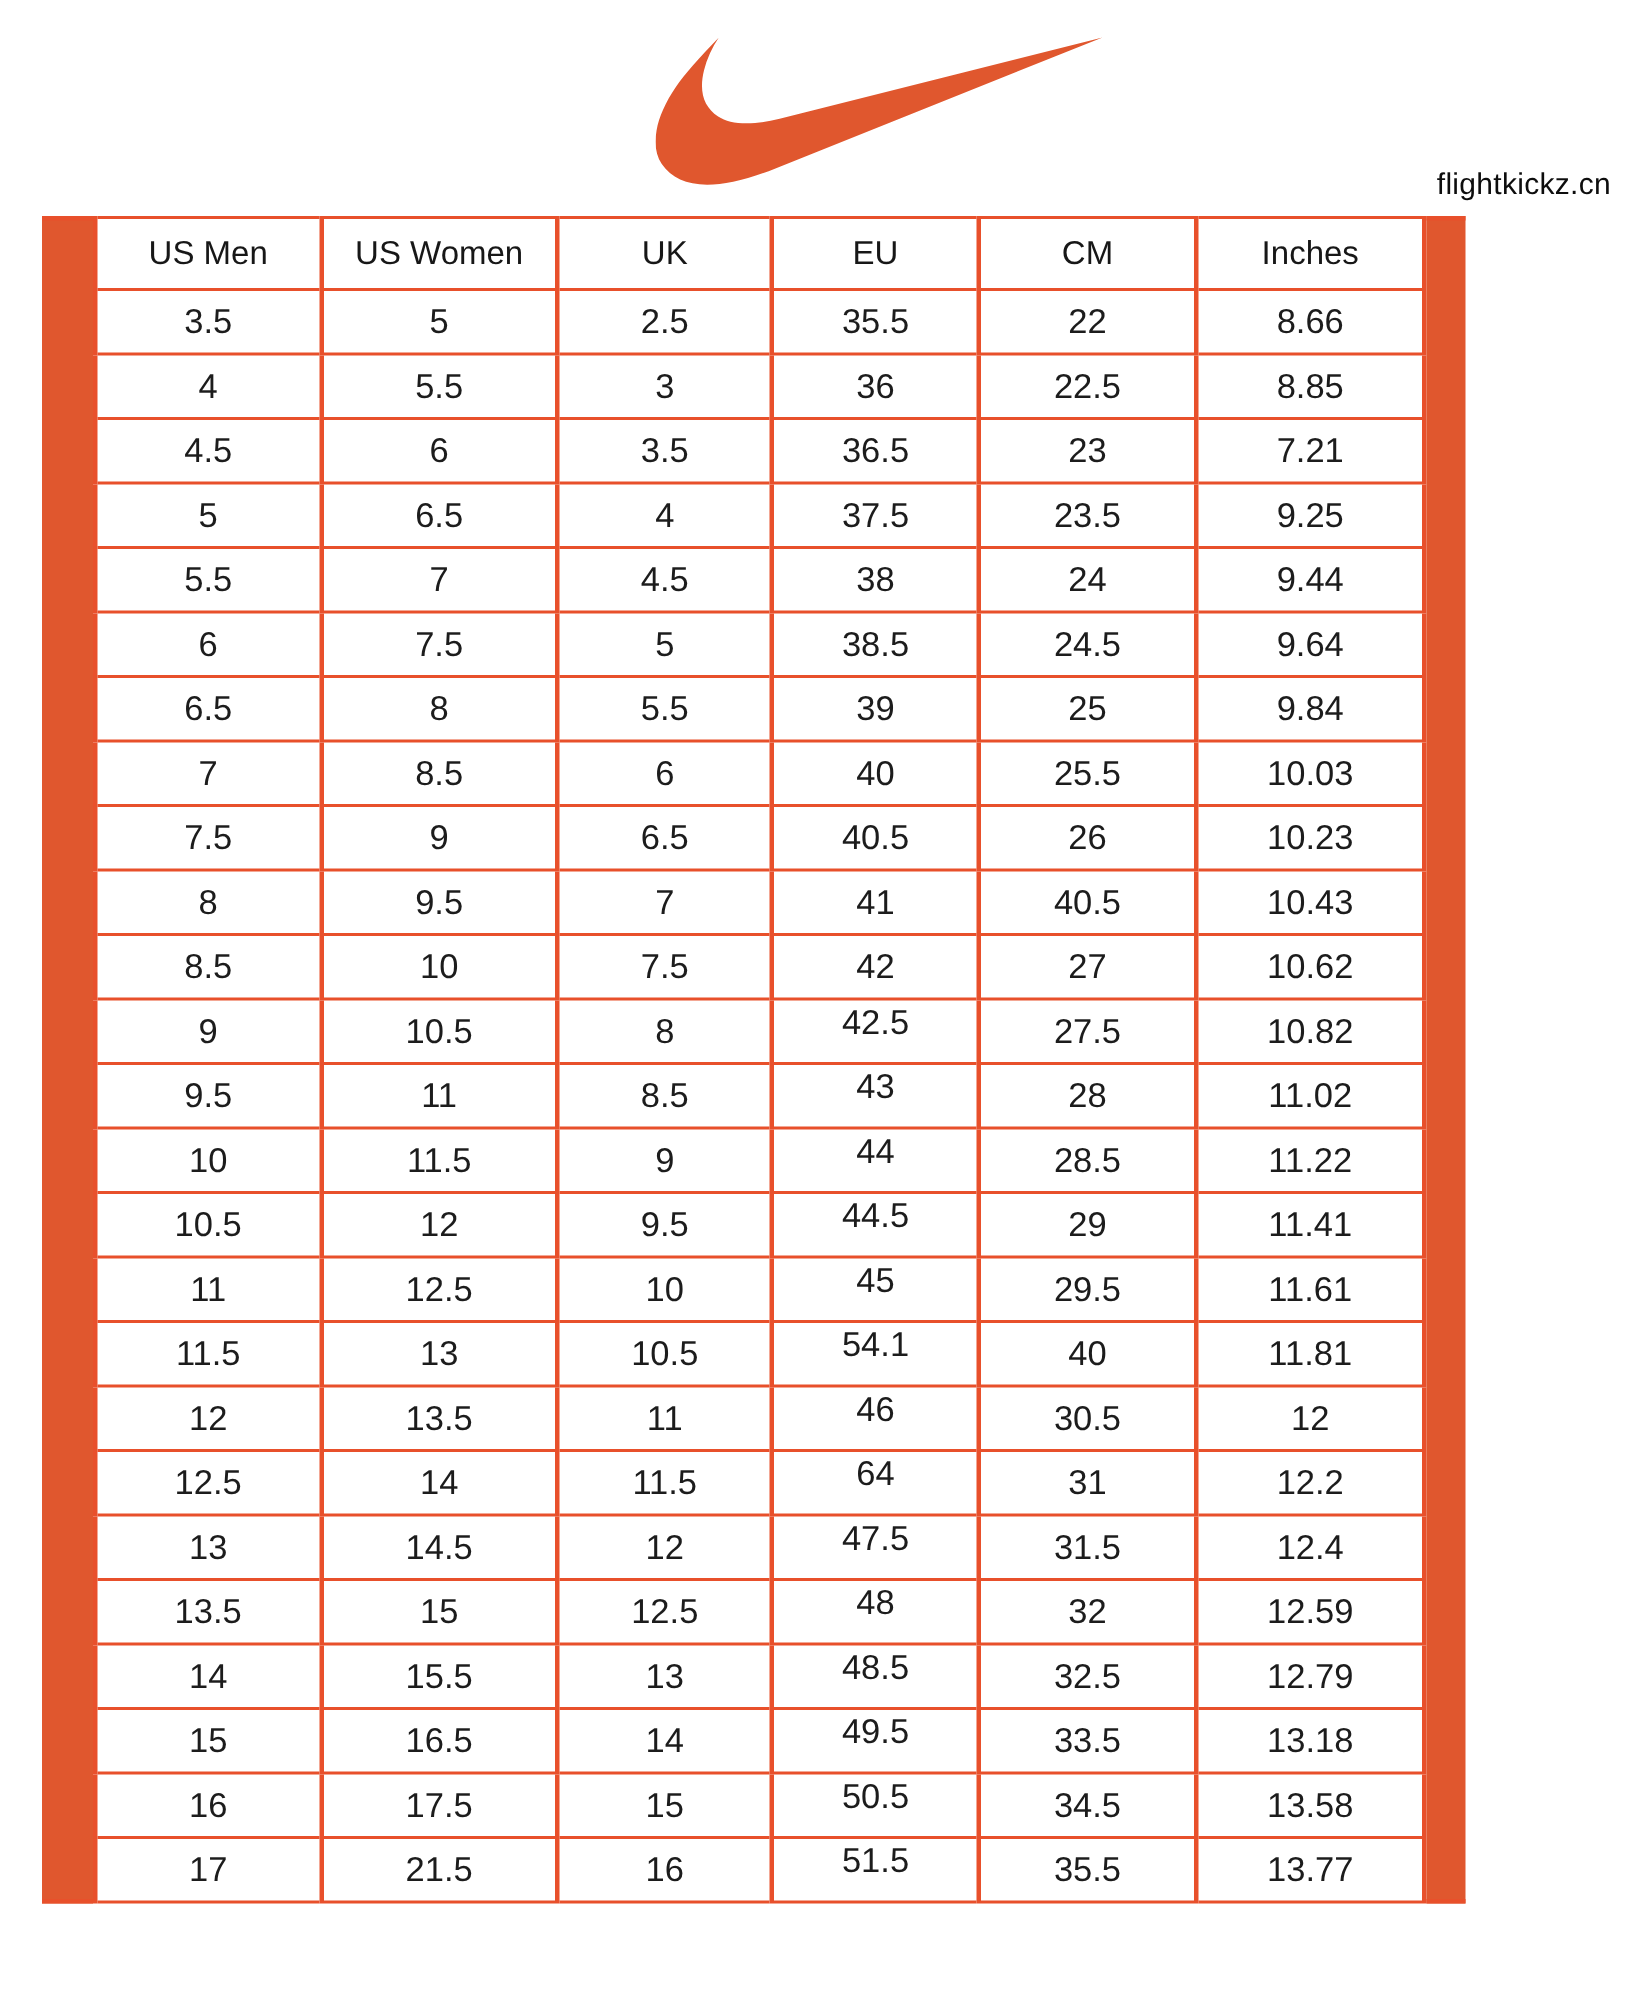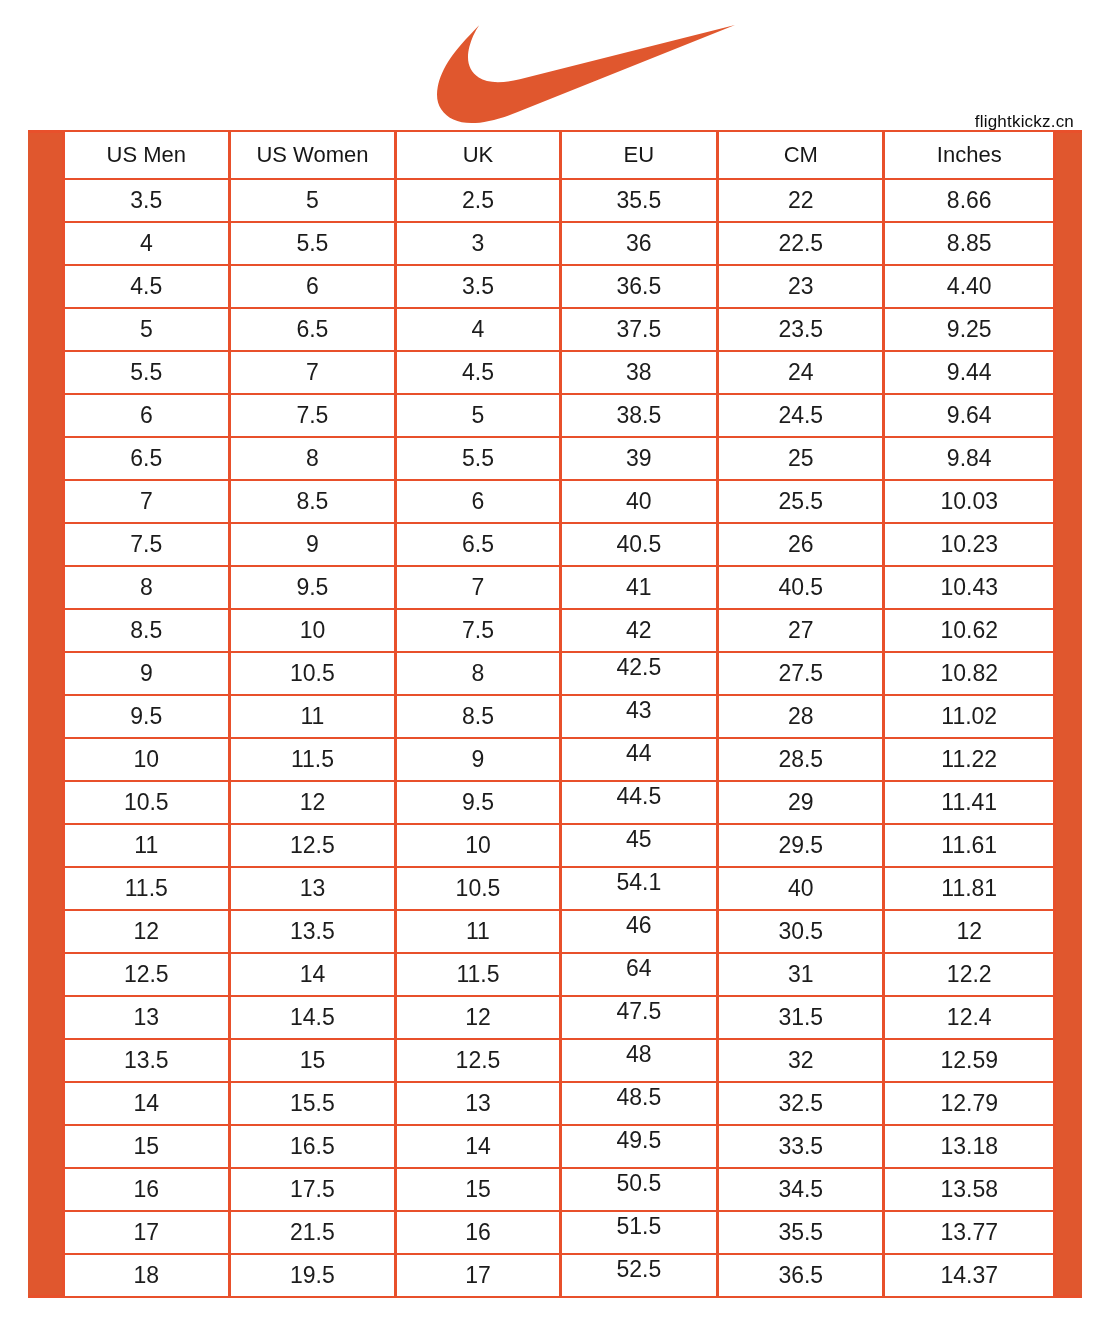--- a/index.html
+++ b/index.html
@@ -27,32 +27,32 @@
     top:22px;
     width:298px;
     height:104px;
   }
   .brand-logo svg{width:100%;height:100%;display:block;}
   .brand-logo path{fill:var(--accent);}
   .watermark{
     position:absolute;
     top:112px;
     right:26px;
-    font-size:17px;
+    font-size:20px;
     font-weight:500;
     letter-spacing:0.2px;
     color:#0d0d0d;
     margin-left:47px;
   }
   
   .table-wrap{
     position:absolute;
     left:28px;
-    top:130px;
-    width:1054px;
+    top:144px;
+    width:949px;
     display:flex;
     align-items:stretch;
   }
   .side-bar{
     background:var(--accent);
     border-top:3px solid var(--line);
     border-bottom:3px solid var(--line);
   }
   .side-bar.left{width:34px;}
   .side-bar.right{width:26px;}
@@ -139,21 +139,21 @@
             <td>36</td>
             <td>22.5</td>
             <td>8.85</td>
           </tr>
           <tr>
             <td>4.5</td>
             <td>6</td>
             <td>3.5</td>
             <td>36.5</td>
             <td>23</td>
-            <td>4.40</td>
+            <td>7.21</td>
           </tr>
           <tr>
             <td>5</td>
             <td>6.5</td>
             <td>4</td>
             <td>37.5</td>
             <td>23.5</td>
             <td>9.25</td>
           </tr>
           <tr>
@@ -317,26 +317,18 @@
             <td>13.58</td>
           </tr>
           <tr>
             <td>17</td>
             <td>21.5</td>
             <td>16</td>
             <td class="raised">51.5</td>
             <td>35.5</td>
             <td>13.77</td>
           </tr>
-          <tr>
-            <td>18</td>
-            <td>19.5</td>
-            <td>17</td>
-            <td class="raised">52.5</td>
-            <td>36.5</td>
-            <td>14.37</td>
-          </tr>
         </tbody>
     </table>
     <div class="side-bar right"></div>
   </div>
 
 </div>
 
 </body></html>

